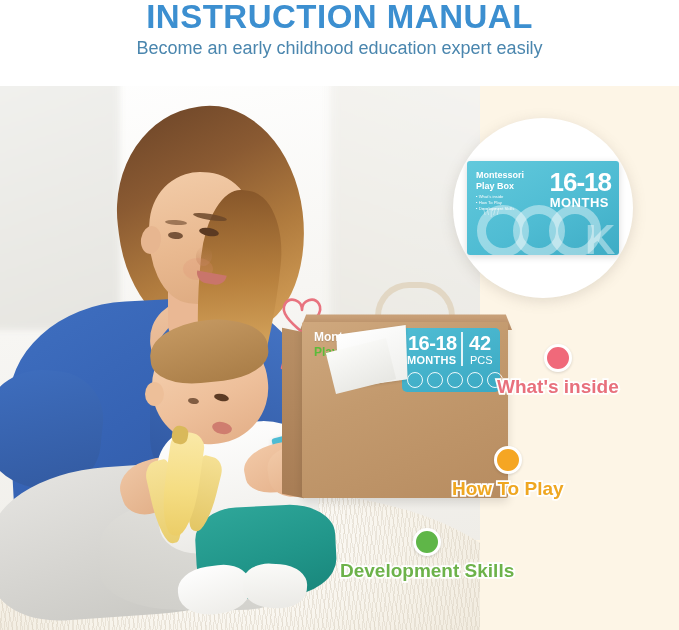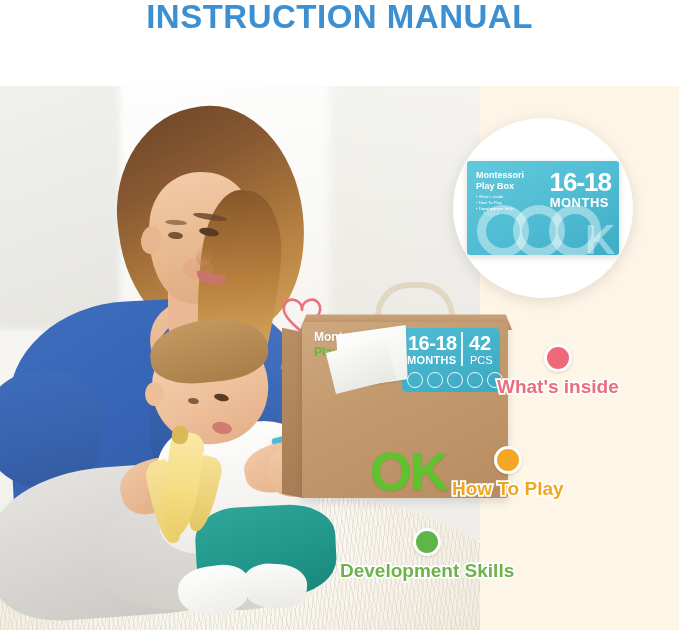--- a/index.html
+++ b/index.html
@@ -272,21 +272,20 @@
         <div class="bl-pcs-l">PCS</div>
         <div class="bl-icons">
           <span class="bl-ic"></span>
           <span class="bl-ic"></span>
           <span class="bl-ic"></span>
           <span class="bl-ic"></span>
           <span class="bl-ic"></span>
         </div>
       </div>
 
-      <div class="box-ok">OK</div>
     </div>
   </div>
   <div class="paper"></div>
   <div class="paper2"></div>
 
   <div class="inset">
     <div class="inset-card">
       <div class="ic-title">
         <div>Montessori</div>
         <div>Play Box</div>
@@ -316,15 +315,16 @@
     <div class="dot" style="background:#F5A623"></div>
     <div class="co-label" style="color:#EFA722">How To Play</div>
   </div>
   <div class="callout c3">
     <div class="dot" style="background:#5FB648"></div>
     <div class="co-label" style="color:#6DB24A">Development Skills</div>
   </div>
 
   <div class="header">
     <div class="title">INSTRUCTION MANUAL</div>
+    <div class="subtitle">Become an early childhood education expert easily</div>
   </div>
 
 </div>
 
 </body></html>

